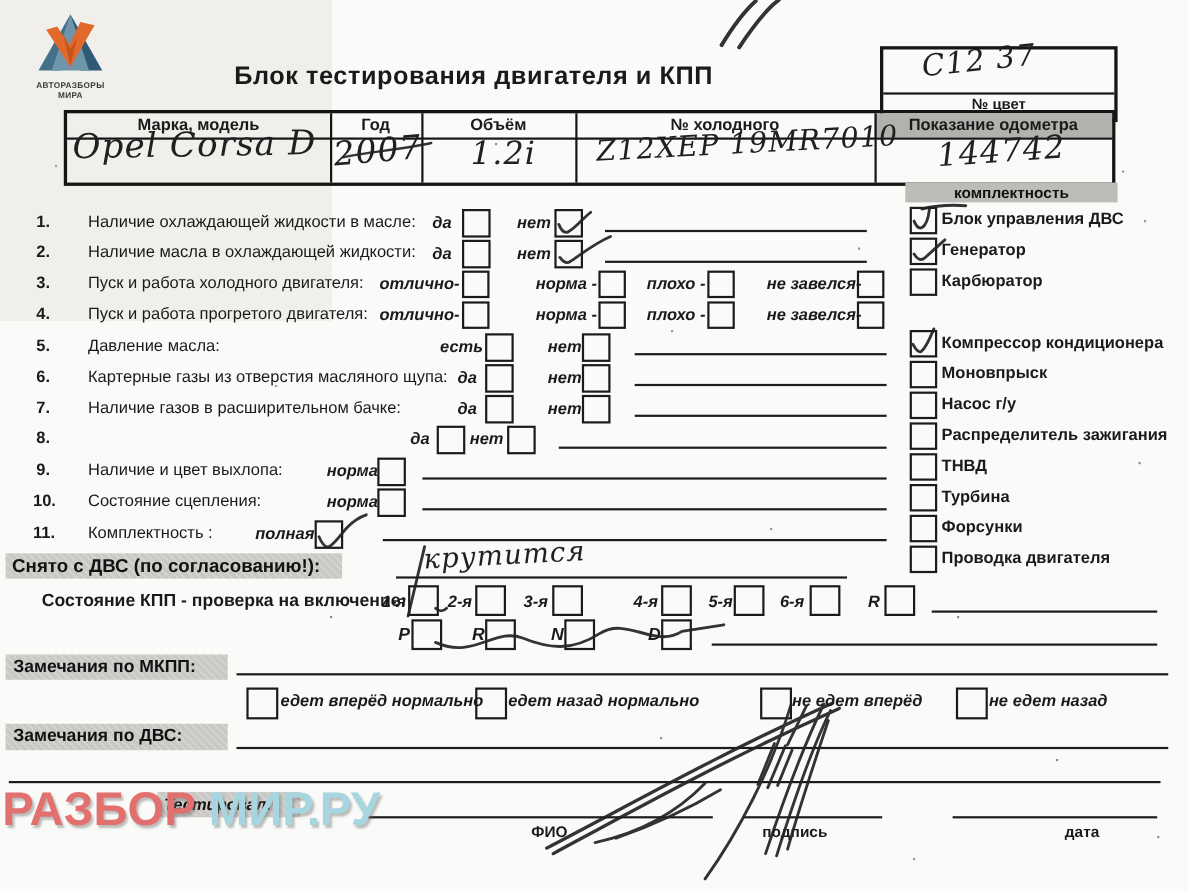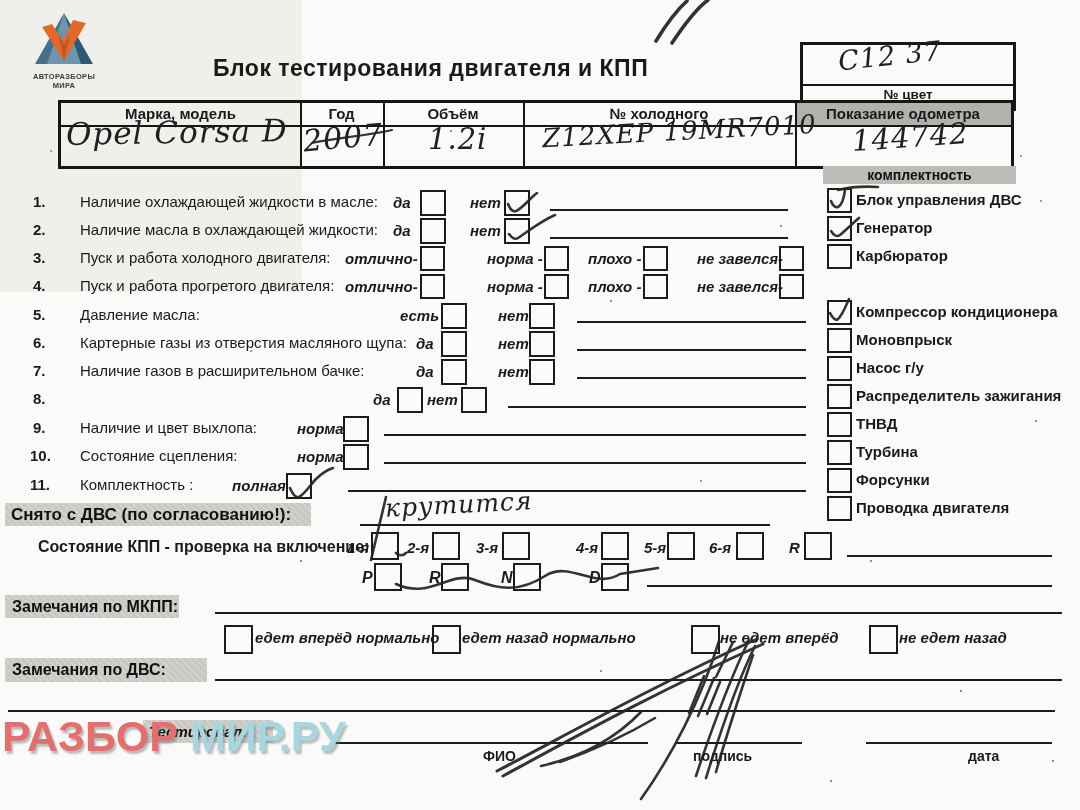--- a/index.html
+++ b/index.html
@@ -282,21 +282,21 @@
     <span class="cb" style="left:374px;top:-5px;width:24px;height:24px"></span>
     <span class="opt gopt" style="left:429px;font-size:16px">R</span>
     <span class="cb" style="left:441px;top:-5px;width:24px;height:24px"></span>
     <span class="opt gopt" style="left:501px;font-size:16px">N</span>
     <span class="cb" style="left:513px;top:-5px;width:24px;height:24px"></span>
     <span class="opt gopt" style="left:589px;font-size:16px">D</span>
     <span class="cb" style="left:601px;top:-5px;width:24px;height:24px"></span>
   </div>
   <div class="hline" style="left:647px;top:585px;width:405px"></div>
 
-  <div class="bar" style="left:5px;top:595px;width:174px;height:23px;font-size:16px;line-height:23px;padding-left:7px;box-sizing:border-box;">Замечания по МКПП:</div>
+  <div class="bar" style="left:5px;top:595px;width:202px;height:23px;font-size:16px;line-height:23px;padding-left:7px;box-sizing:border-box;">Замечания по МКПП:</div>
   <div class="hline" style="left:215px;top:612px;width:847px"></div>
 
   <div class="q" style="top:627px">
     <span class="cb" style="left:224px;top:-2px;width:25px;height:25px"></span>
     <span class="opt" style="left:255px;top:2px">едет вперёд нормально</span>
     <span class="cb" style="left:432px;top:-2px;width:25px;height:25px"></span>
     <span class="opt" style="left:462px;top:2px">едет назад нормально</span>
     <span class="cb" style="left:691px;top:-2px;width:25px;height:25px"></span>
     <span class="opt" style="left:720px;top:2px">не едет вперёд</span>
     <span class="cb" style="left:869px;top:-2px;width:25px;height:25px"></span>

